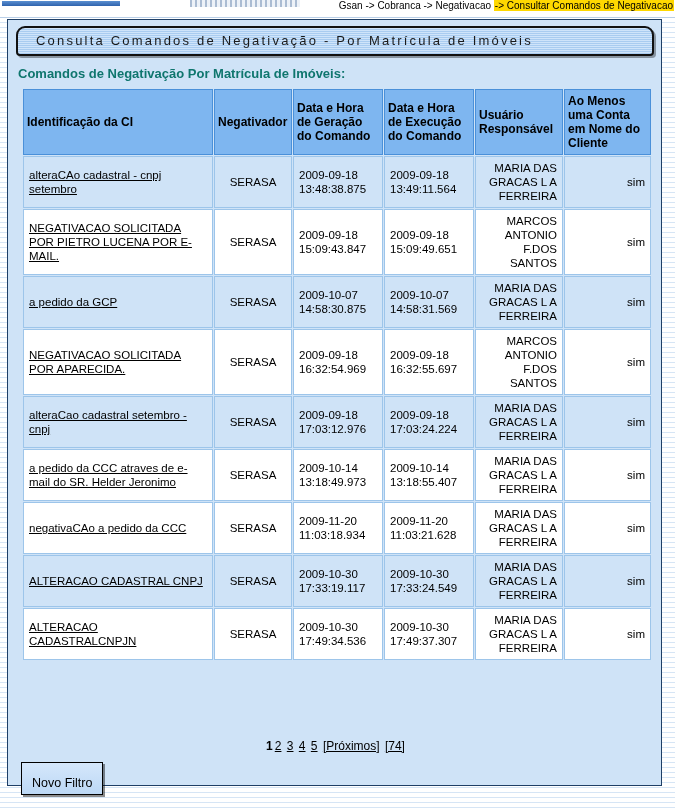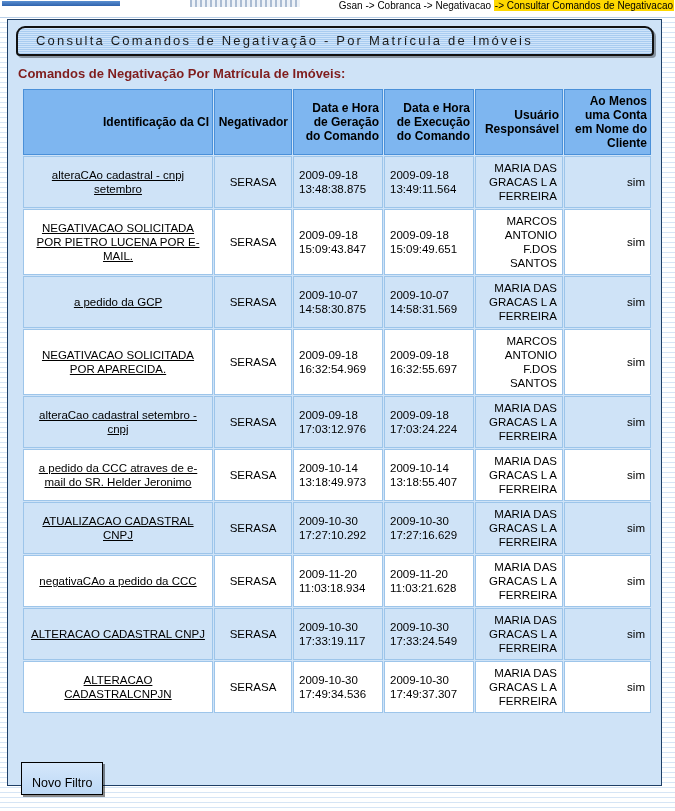--- a/index.html
+++ b/index.html
@@ -100,21 +100,21 @@
     letter-spacing: 2.2px;
     white-space: nowrap;
   }
 
   
   #subtitle {
     position: absolute;
     top: 46px; left: 10px;
     font-size: 13px;
     font-weight: bold;
-    color: #7f1d1d;
+    color: #0f766e;
     white-space: nowrap;
   }
 
   
   #grid-wrap {
     position: absolute;
     top: 68px; left: 14px;
     width: 627px;
   }
   table.grid {
@@ -123,37 +123,37 @@
     width: 627px;
     background: #cfe3f7;
     table-layout: fixed;
   }
   table.grid th {
     background: #7eb6f0;
     border: 1px solid #4a90d9;
     font-size: 12px;
     font-weight: bold;
     color: #000000;
-    text-align: right;
+    text-align: left;
     vertical-align: middle;
     padding: 4px 3px;
     line-height: 14px;
   }
   table.grid td {
     border: 1px solid #9dc5ea;
     font-size: 11.5px;
     color: #000000;
     vertical-align: middle;
     padding: 4px 5px;
     line-height: 14px;
   }
   tr.row-alt td { background: #cfe3f7; }
   tr.row-plain td { background: #ffffff; }
 
-  td.c-ident { text-align: center; }
+  td.c-ident { text-align: left; }
   td.c-neg   { text-align: center; }
   td.c-ger, td.c-exe { text-align: left; white-space: nowrap; }
   td.c-user  { text-align: right; }
   td.c-conta { text-align: right; }
 
   a.ident-link {
     color: #000000;
     text-decoration: underline;
     cursor: pointer;
   }
@@ -283,28 +283,20 @@
             <td class="c-conta">sim</td>
           </tr>
           <tr class="row-plain">
             <td class="c-ident"><a class="ident-link">a pedido da CCC atraves de e-mail do SR. Helder Jeronimo </a></td>
             <td class="c-neg">SERASA</td>
             <td class="c-ger"><span>2009-10-14</span><br><span>13:18:49.973</span></td>
             <td class="c-exe"><span>2009-10-14</span><br><span>13:18:55.407</span></td>
             <td class="c-user">MARIA DAS GRACAS L A FERREIRA</td>
             <td class="c-conta">sim</td>
           </tr>
-          <tr class="row-alt">
-            <td class="c-ident"><a class="ident-link">ATUALIZACAO CADASTRAL CNPJ </a></td>
-            <td class="c-neg">SERASA</td>
-            <td class="c-ger"><span>2009-10-30</span><br><span>17:27:10.292</span></td>
-            <td class="c-exe"><span>2009-10-30</span><br><span>17:27:16.629</span></td>
-            <td class="c-user">MARIA DAS GRACAS L A FERREIRA</td>
-            <td class="c-conta">sim</td>
-          </tr>
           <tr class="row-plain">
             <td class="c-ident"><a class="ident-link">negativaCAo a pedido da CCC </a></td>
             <td class="c-neg">SERASA</td>
             <td class="c-ger"><span>2009-11-20</span><br><span>11:03:18.934</span></td>
             <td class="c-exe"><span>2009-11-20</span><br><span>11:03:21.628</span></td>
             <td class="c-user">MARIA DAS GRACAS L A FERREIRA</td>
             <td class="c-conta">sim</td>
           </tr>
           <tr class="row-alt">
             <td class="c-ident"><a class="ident-link">ALTERACAO CADASTRAL CNPJ </a></td>
@@ -319,16 +311,19 @@
             <td class="c-neg">SERASA</td>
             <td class="c-ger"><span>2009-10-30</span><br><span>17:49:34.536</span></td>
             <td class="c-exe"><span>2009-10-30</span><br><span>17:49:37.307</span></td>
             <td class="c-user">MARIA DAS GRACAS L A FERREIRA</td>
             <td class="c-conta">sim</td>
           </tr>
         </tbody>
     </table>
   </div>
 
+  <div id="pagination">
+    <span class="pg-current">1</span><span id="pg-links"><a class="pg-link">2</a> <a class="pg-link">3</a> <a class="pg-link">4</a> <a class="pg-link">5</a> </span><a class="pg-link">[Próximos]</a> <a class="pg-link">[74]</a>
+  </div>
 
   <button id="novo-filtro">Novo Filtro</button>
 
 </div>
 
 </body></html>

